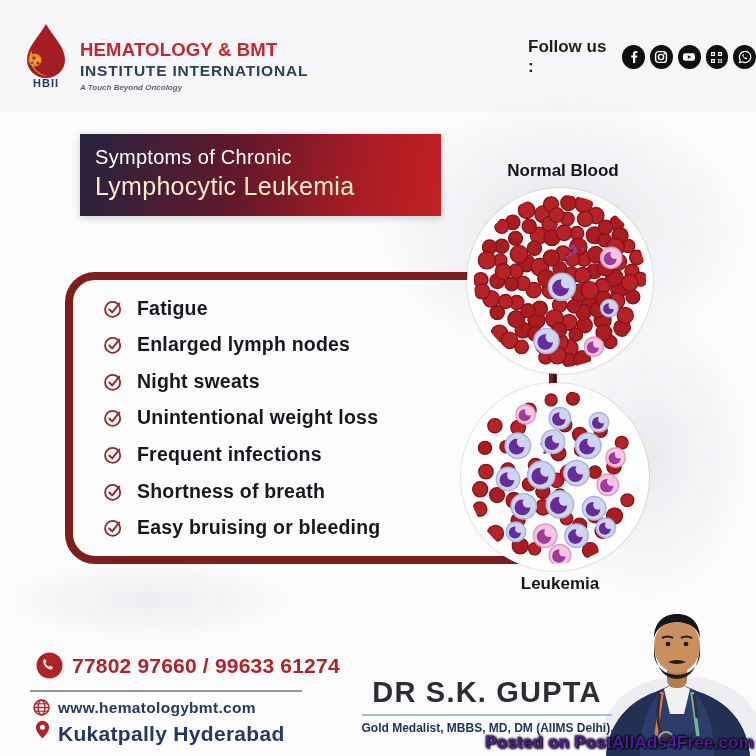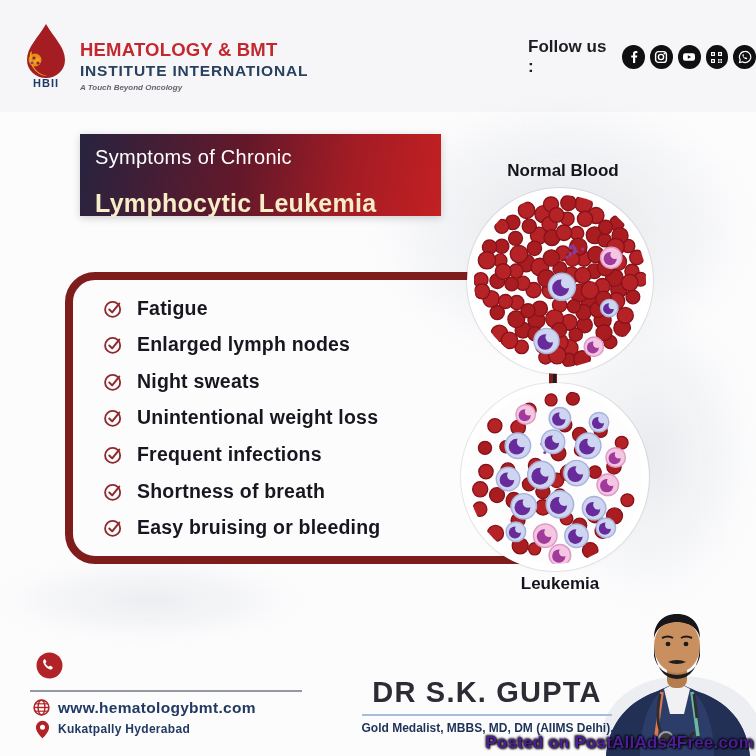--- a/index.html
+++ b/index.html
@@ -30,21 +30,21 @@
   .follow-label { font-size:17px; font-weight:600; color:#1d1d24; margin-right:5px; }
   .sicon { width:24px; height:24px; border-radius:50%; background:#101013; color:#fff;
            display:flex; align-items:center; justify-content:center; }
   .sicon svg { display:block; }
 
   
   .banner { position:absolute; left:80px; top:134px; width:361px; height:82px; border-radius:0;
             background:linear-gradient(100deg,#27233f 0%, #64182a 45%, #a51c24 75%, #c32023 100%);
             padding:12px 0 0 15px; box-shadow:0 2px 8px rgba(0,0,0,.18); }
   .banner-line1 { font-size:20px; font-weight:500; color:#ffffff; letter-spacing:.3px; }
-  .banner-line2 { font-size:25px; font-weight:700; color:#f8edc9; letter-spacing:.3px; margin-top:20px; }
+  .banner-line2 { font-size:25px; font-weight:400; color:#f8edc9; letter-spacing:.3px; margin-top:3px; }
 
   
   .normal-label  { position:absolute; left:498px; top:161px; width:130px; text-align:center;
                    font-size:17px; font-weight:700; color:#14141c; }
   .leukemia-label{ position:absolute; left:495px; top:574px; width:130px; text-align:center;
                    font-size:17px; font-weight:700; color:#14141c; }
   .blood-circle { position:absolute; border-radius:50%; background:#fff; z-index:3;
                   box-shadow:0 0 0 6px #ffffff, 0 0 0 7px rgba(40,40,50,.10), 0 2px 10px rgba(0,0,0,.10); }
   .blood-circle svg { display:block; width:100%; height:100%; }
   .circle-normal   { left:473px; top:194px; width:174px; height:174px; }
@@ -62,21 +62,21 @@
 
   
   .phone-icon { position:absolute; left:36px; top:652px; width:27px; height:27px; }
   .phone-number { position:absolute; left:72px; top:654px; font-size:21px; font-weight:800;
                   color:#b22328; letter-spacing:.2px; }
   .contact-divider { position:absolute; left:30px; top:690px; width:272px; height:1.5px; background:#93999f; }
   .globe-icon { position:absolute; left:33px; top:699px; width:17px; height:17px; }
   .website-text { position:absolute; left:58px; top:699px; font-size:15.5px; font-weight:600;
                   color:#223a63; letter-spacing:.3px; }
   .pin-icon { position:absolute; left:35px; top:720px; width:15px; height:19px; }
-  .location-text { position:absolute; left:58px; top:722px; font-size:12px; font-weight:600;
+  .location-text { position:absolute; left:58px; top:722px; font-size:21px; font-weight:600;
                    color:#223a63; letter-spacing:.3px; }
 
   
   .doctor-name { position:absolute; left:352px; top:676px; width:270px; text-align:center;
                  font-size:29px; font-weight:800; color:#2c2c34; letter-spacing:1.2px; z-index:5; }
   .doctor-underline { position:absolute; left:362px; top:714px; width:250px; height:2px; background:#a7bedb; z-index:5; }
   .doctor-cred1 { position:absolute; left:330px; top:721px; width:315px; text-align:center;
                   font-size:12px; font-weight:800; color:#1d3258; z-index:5; }
   .doctor-cred2 { position:absolute; left:318px; top:761px; width:345px; text-align:center;
                   font-size:12px; font-weight:800; color:#1d3258; z-index:5; }
@@ -490,20 +490,21 @@
           <circle cx="93.9" cy="170.88" r="6.82" fill="#a03a9b"></circle>
           <circle cx="98.74" cy="166.7" r="4.62" fill="#f5c6e2"></circle>
         </g>
       </svg>
   </div>
 
   <svg class="phone-icon" viewBox="0 0 27 27">
     <circle cx="13.5" cy="13.5" r="13" fill="#b22328"></circle>
     <path d="M8.2 7.4 c-1 .6-1.4 1.8-.8 3.5 c.7 2 2.4 4.3 4.5 5.6 c1.8 1.1 3.3 1.2 4.2.4 c.7-.6.8-1.4.4-1.8 l-2-1.3 c-.4-.2-1 0-1.3.4 c-.3.4-.8.4-1.3 0 c-.8-.6-1.8-1.6-2.2-2.4 c-.3-.5-.2-1 .2-1.3 c.5-.3.6-.9.4-1.3 L9.2 7.4 c-.2-.4-.6-.4-1 0 Z" fill="#fff"></path>
   </svg>
+  <div class="phone-number">77802 97660 / 99633 61274</div>
   <div class="contact-divider"></div>
   <svg class="globe-icon" viewBox="0 0 17 17">
     <circle cx="8.5" cy="8.5" r="7.4" fill="none" stroke="#b22328" stroke-width="1.6"></circle>
     <ellipse cx="8.5" cy="8.5" rx="3.4" ry="7.4" fill="none" stroke="#b22328" stroke-width="1.4"></ellipse>
     <line x1="1.2" y1="8.5" x2="15.8" y2="8.5" stroke="#b22328" stroke-width="1.4"></line>
     <line x1="2" y1="4.8" x2="15" y2="4.8" stroke="#b22328" stroke-width="1.2"></line>
     <line x1="2" y1="12.2" x2="15" y2="12.2" stroke="#b22328" stroke-width="1.2"></line>
   </svg>
   <div class="website-text">www.hematologybmt.com</div>
   <svg class="pin-icon" viewBox="0 0 15 19">

